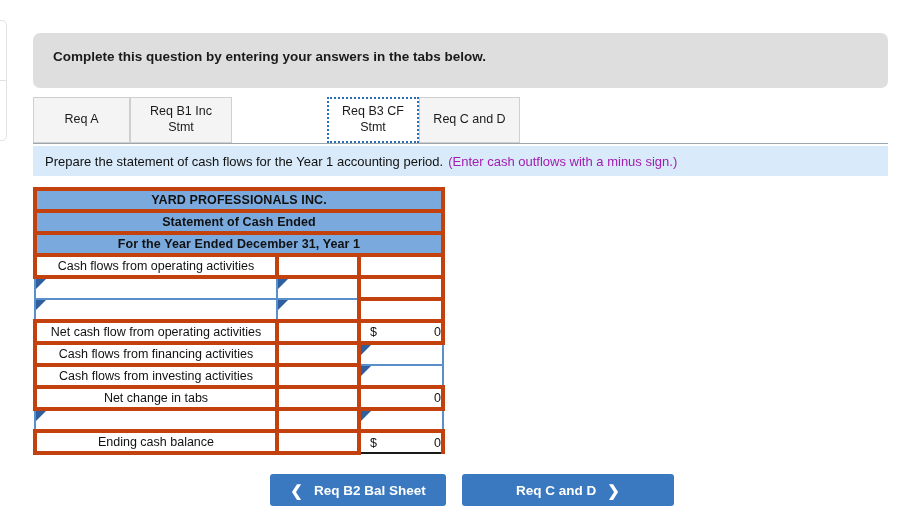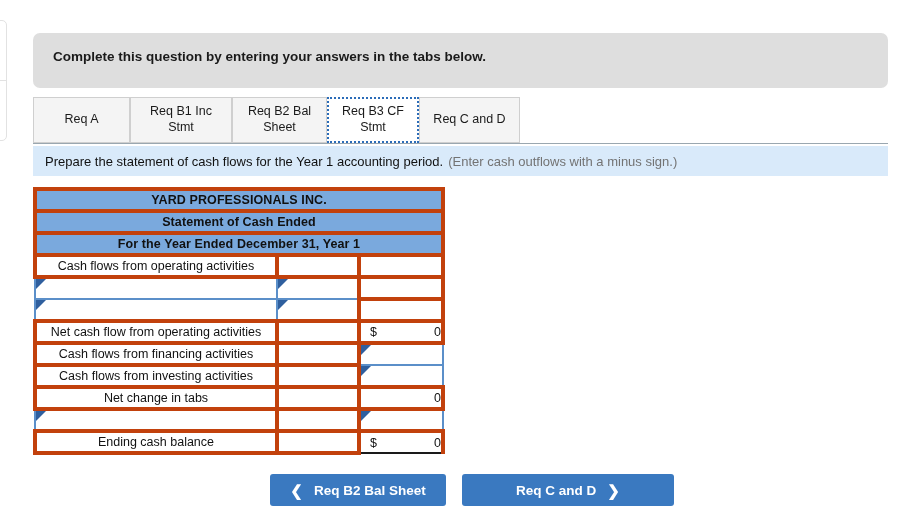--- a/index.html
+++ b/index.html
@@ -108,21 +108,21 @@
     display: flex;
     align-items: center;
   }
   .instruction-text {
     padding-left: 12px;
     font-size: 13px;
     color: #111;
     white-space: nowrap;
   }
   .instruction-note {
-    color: #737373;
+    color: #a21caf;
     margin-left: 5px;
     text-align: right;
   }
 
   
   .fin-table {
     position: absolute;
     left: 33px;
     top: 187px;
     border-collapse: collapse;
@@ -231,26 +231,20 @@
       <span>Req A</span>
     </div>
 
     <div class="tab" style="left:97px; width:102px;">
       <div>
         <div>Req B1 Inc</div>
         <div>Stmt</div>
       </div>
     </div>
 
-    <div class="tab" style="left:199px; width:95px;">
-      <div>
-        <div>Req B2 Bal</div>
-        <div>Sheet</div>
-      </div>
-    </div>
 
     <div class="tab active" style="left:294px; width:92px;text-align:center;">
       <div>
         <div>Req B3 CF</div>
         <div><span>Stmt</span></div>
       </div>
     </div>
 
     <div class="tab" style="left:386px; width:101px;">
       <span>Req C and D</span>

